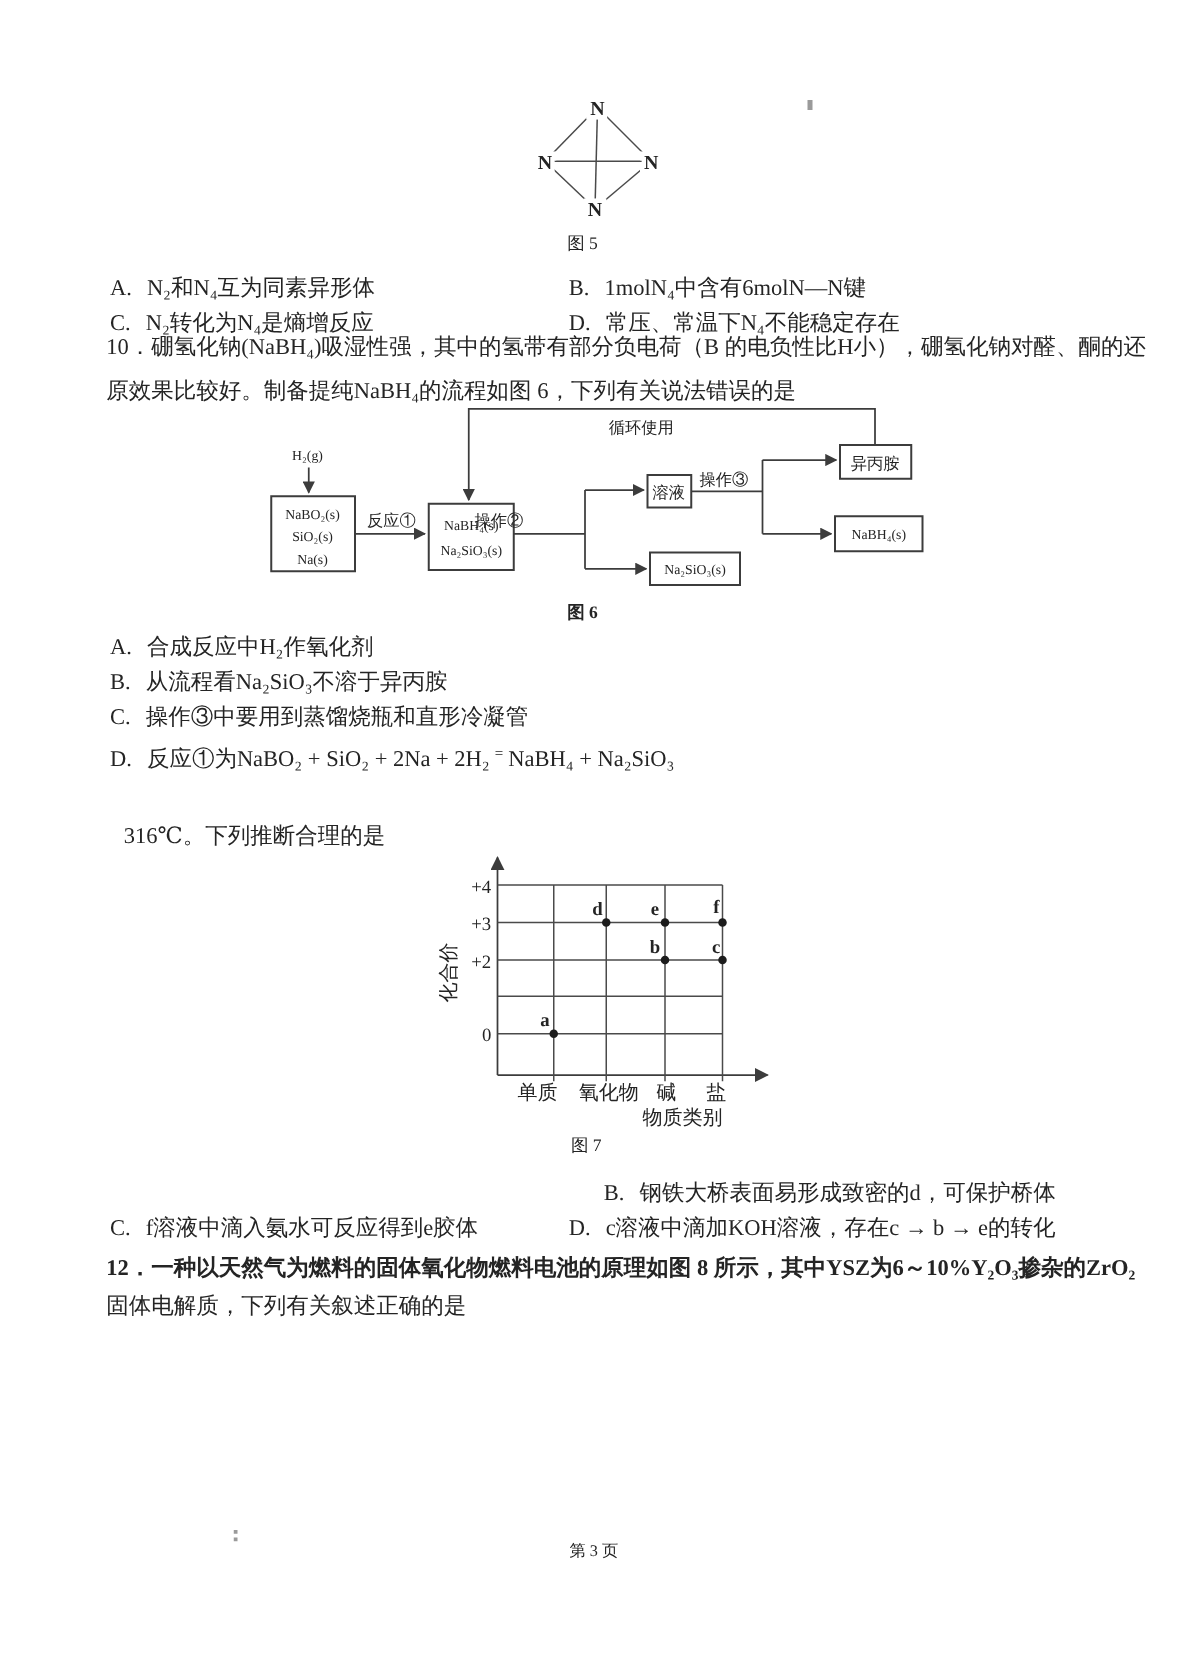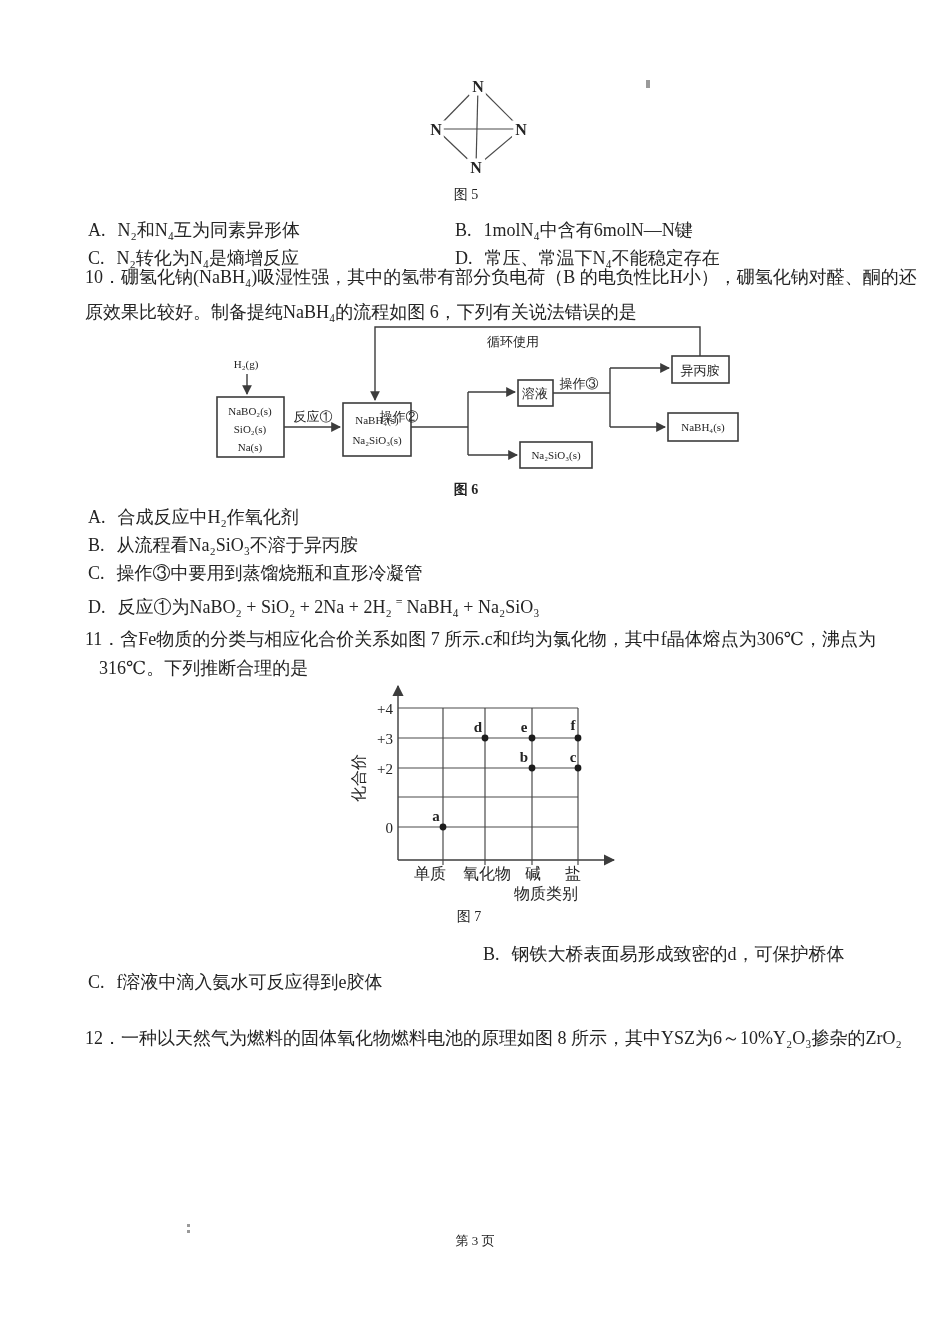--- a/index.html
+++ b/index.html
@@ -122,21 +122,20 @@
   <div class="tline" style="left:88px; top:534px;">
     <span class="opt-label">B.</span><span>从流程看Na₂SiO₃不溶于异丙胺</span>
   </div>
   <div class="tline" style="left:88px; top:562px;">
     <span class="opt-label">C.</span><span>操作③中要用到蒸馏烧瓶和直形冷凝管</span>
   </div>
   <div class="tline" style="left:88px; top:591px;">
     <span class="opt-label">D.</span><span>反应①为NaBO₂ + SiO₂ + 2Na + 2H₂</span><sup class="eq">=</sup><span>NaBH₄ + Na₂SiO₃</span>
   </div>
 
-  <div class="tline" style="left:85px; top:628px;">11．含Fe物质的分类与相应化合价关系如图 7 所示.c和f均为氯化物，其中f晶体熔点为306℃，沸点为</div>
   <div class="tline" style="left:99px; top:657px;">316℃。下列推断合理的是</div>
 
   <svg style="left:330px; top:678px;" width="320" height="240" viewBox="0 0 320 240">
     <defs>
       <marker id="mArr2" viewBox="0 0 10 10" refX="9" refY="5" markerWidth="8" markerHeight="8" orient="auto-start-reverse">
         <path d="M0,0 L10,5 L0,10 z" fill="#3c3c3c"></path>
       </marker>
     </defs>
 
     <line class="ln" x1="68" y1="182" x2="68" y2="8" marker-end="url(#mArr2)"></line>
@@ -182,20 +181,24 @@
     <text class="cat" x="216" y="221" text-anchor="middle">物质类别</text>
   </svg>
   <div class="caption" style="left:414px; top:908px;">图 7</div>
 
   <div class="tline" style="left:455px; top:943px;margin-left:28px;">
     <span class="opt-label">B.</span><span>钢铁大桥表面易形成致密的d，可保护桥体</span>
   </div>
   <div class="tline" style="left:88px; top:971px;">
     <span class="opt-label">C.</span><span>f溶液中滴入氨水可反应得到e胶体</span>
   </div>
-
-  <div class="tline" style="left:85px; top:1027px;">12．一种以天然气为燃料的固体氧化物燃料电池的原理如图 8 所示，其中YSZ为6～10%Y₂O₃掺杂的ZrO₂</div>
+  <div class="tline" style="left:455px; top:971px;">
+    <span class="opt-label">D.</span><span>c溶液中滴加KOH溶液，存在c → b → e的转化</span>
+  </div>
+
+  <div class="tline" style="left:85px; top:1003px;font-weight:bold;">12．一种以天然气为燃料的固体氧化物燃料电池的原理如图 8 所示，其中YSZ为6～10%Y₂O₃掺杂的ZrO₂</div>
+  <div class="tline" style="left:85px; top:1033px;">固体电解质，下列有关叙述正确的是</div>
 
   <div class="speck" style="left:187px; top:1224px; width:3px; height:3px;"></div>
   <div class="speck" style="left:187px; top:1230px; width:3px; height:3px;"></div>
   <div class="footer">第 3 页</div>
 
 </div>
 
 </body></html>

